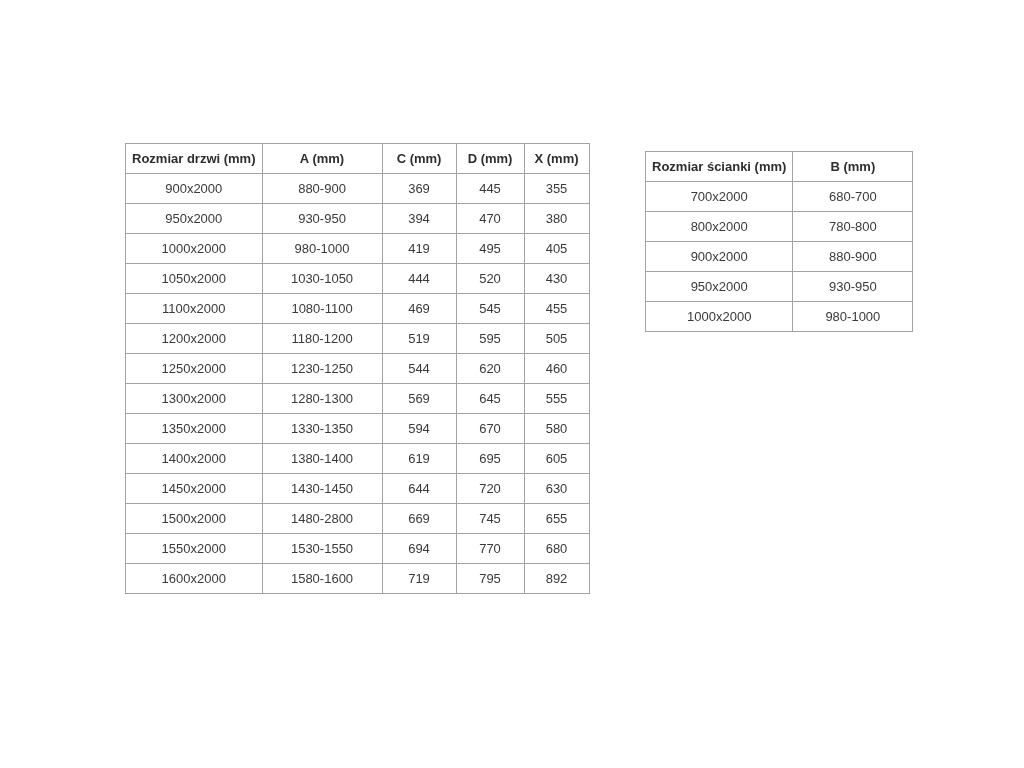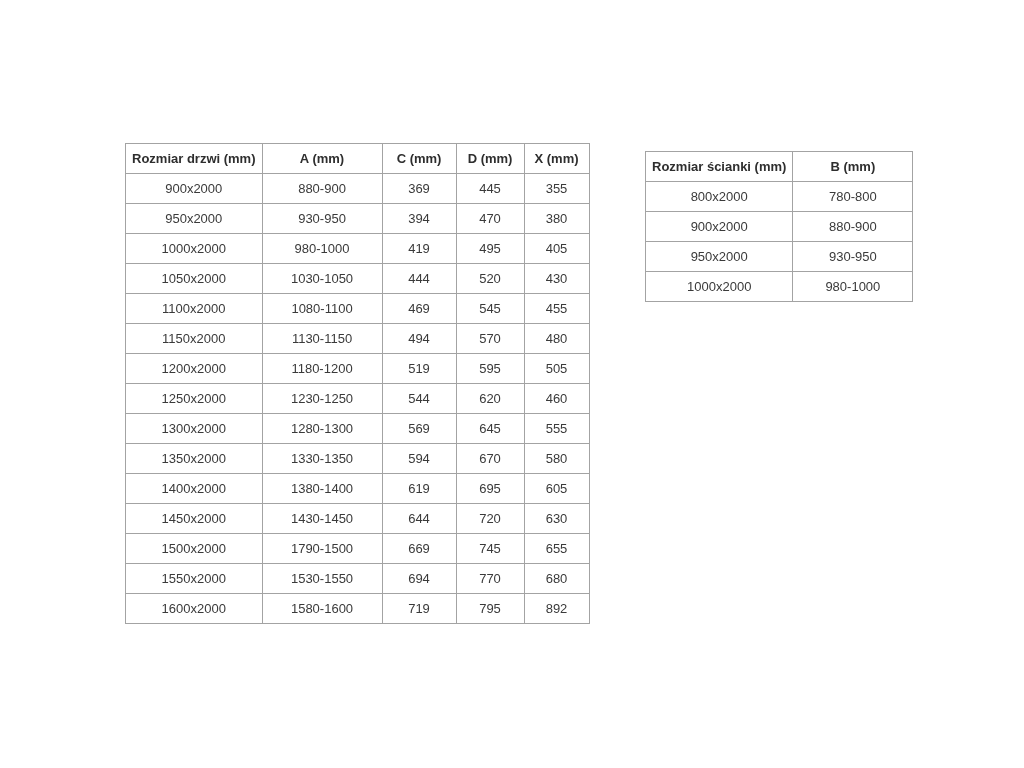--- a/index.html
+++ b/index.html
@@ -91,27 +91,20 @@
           <td>430</td>
         </tr>
         <tr>
           <td>1100x2000</td>
           <td>1080-1100</td>
           <td>469</td>
           <td>545</td>
           <td>455</td>
         </tr>
         <tr>
-          <td>1150x2000</td>
-          <td>1130-1150</td>
-          <td>494</td>
-          <td>570</td>
-          <td>480</td>
-        </tr>
-        <tr>
           <td>1200x2000</td>
           <td>1180-1200</td>
           <td>519</td>
           <td>595</td>
           <td>505</td>
         </tr>
         <tr>
           <td>1250x2000</td>
           <td>1230-1250</td>
           <td>544</td>
@@ -141,21 +134,21 @@
         </tr>
         <tr>
           <td>1450x2000</td>
           <td>1430-1450</td>
           <td>644</td>
           <td>720</td>
           <td>630</td>
         </tr>
         <tr>
           <td>1500x2000</td>
-          <td>1790-1500</td>
+          <td>1480-2800</td>
           <td>669</td>
           <td>745</td>
           <td>655</td>
         </tr>
         <tr>
           <td>1550x2000</td>
           <td>1530-1550</td>
           <td>694</td>
           <td>770</td>
           <td>680</td>
@@ -176,20 +169,24 @@
         <col style="width: 120px;">
       </colgroup>
       <thead>
         <tr>
           <th>Rozmiar ścianki (mm)</th>
           <th>B (mm)</th>
         </tr>
       </thead>
       <tbody>
         <tr>
+          <td>700x2000</td>
+          <td>680-700</td>
+        </tr>
+        <tr>
           <td>800x2000</td>
           <td>780-800</td>
         </tr>
         <tr>
           <td>900x2000</td>
           <td>880-900</td>
         </tr>
         <tr>
           <td>950x2000</td>
           <td>930-950</td>

